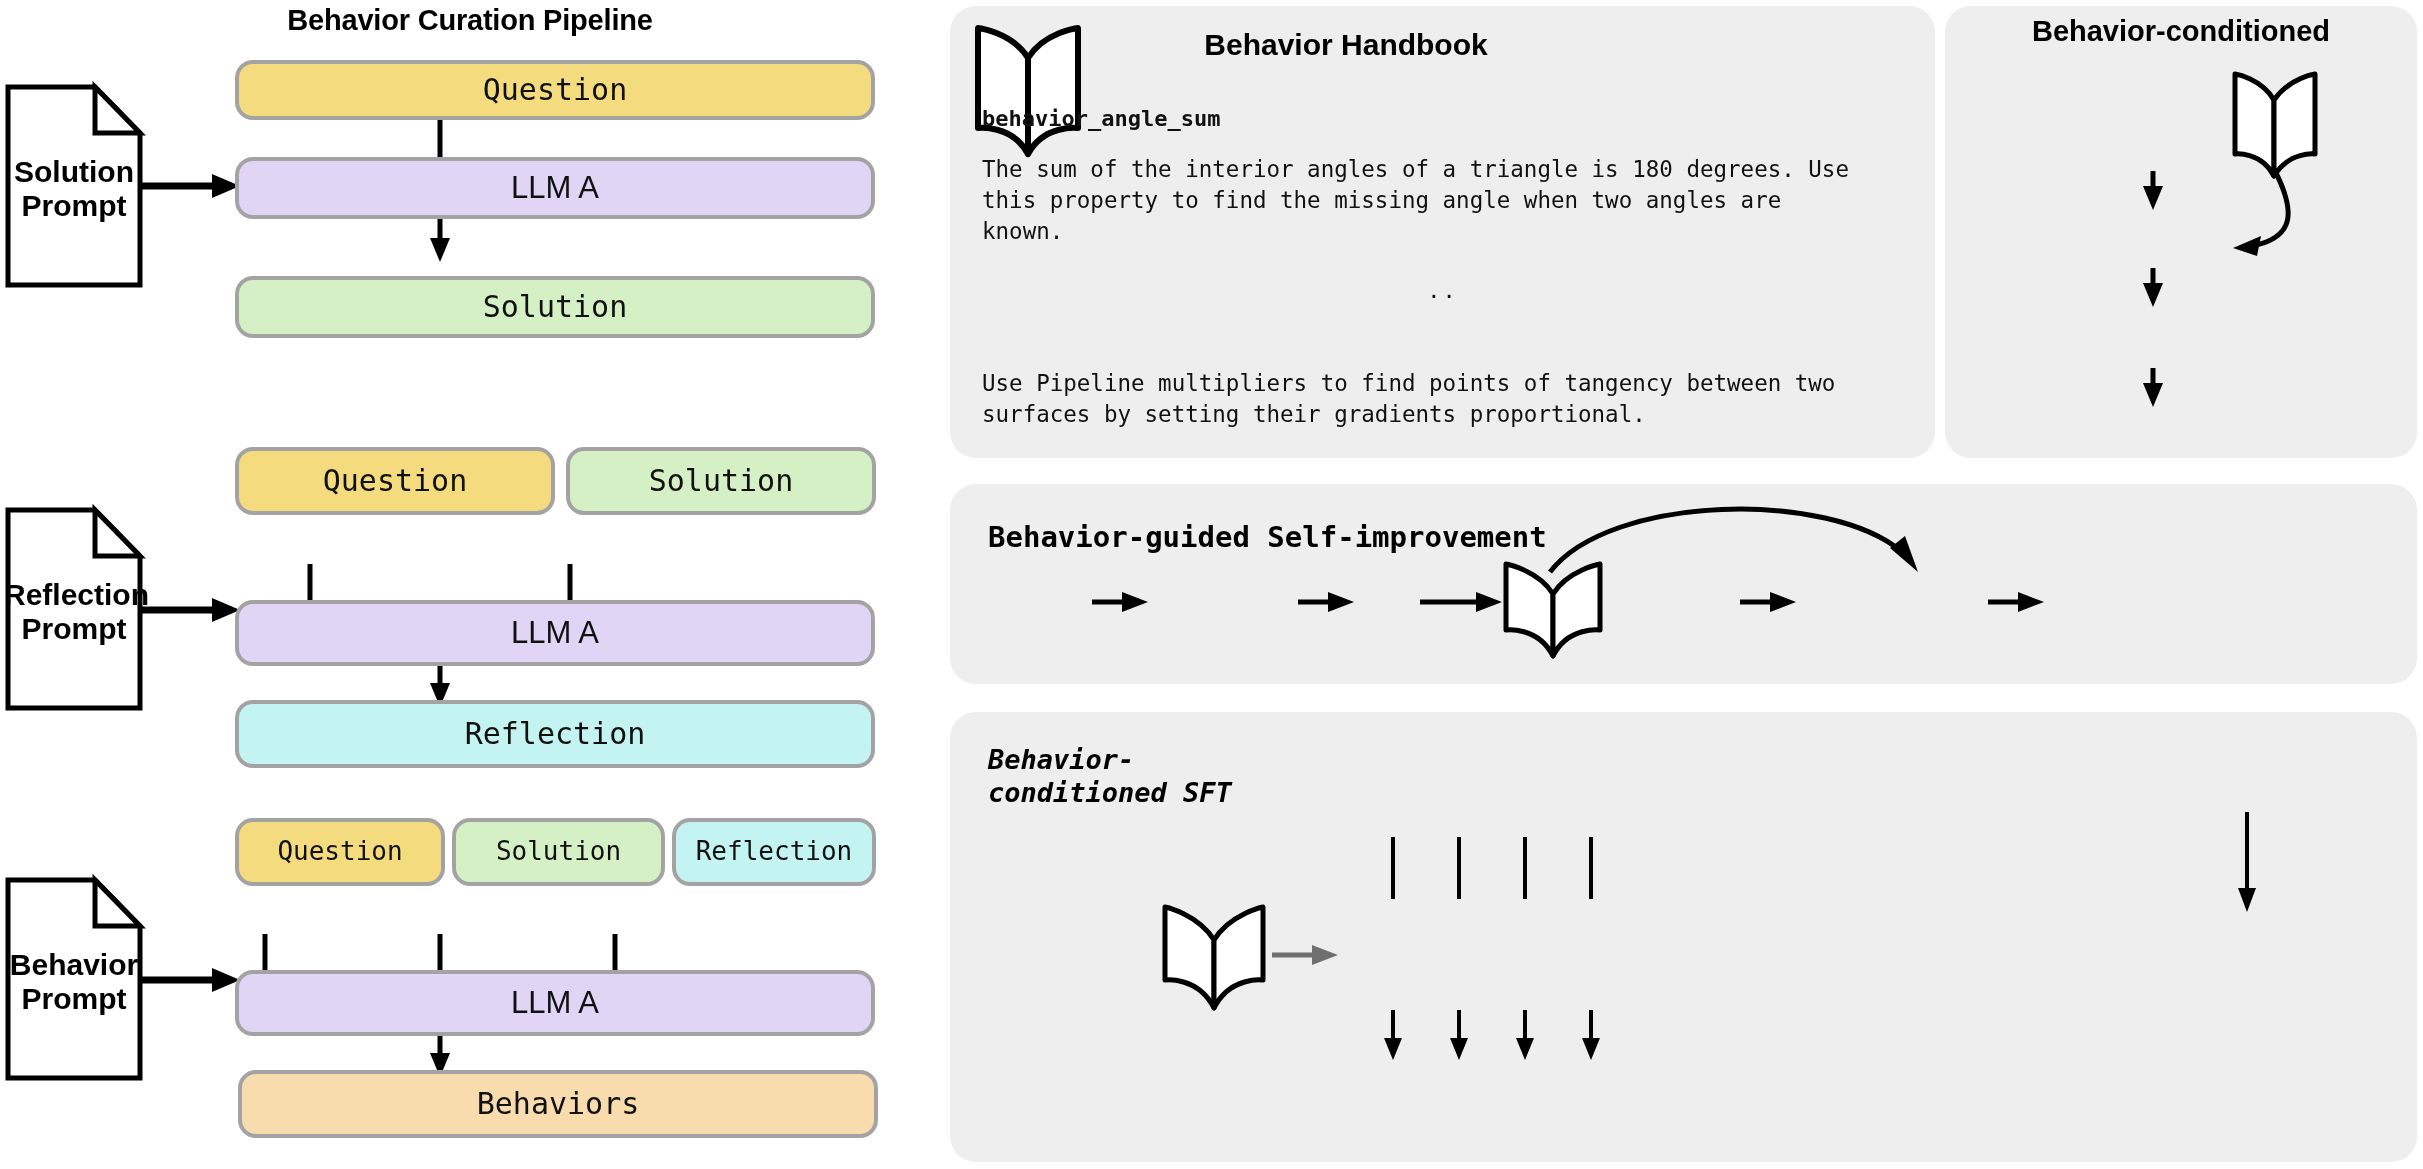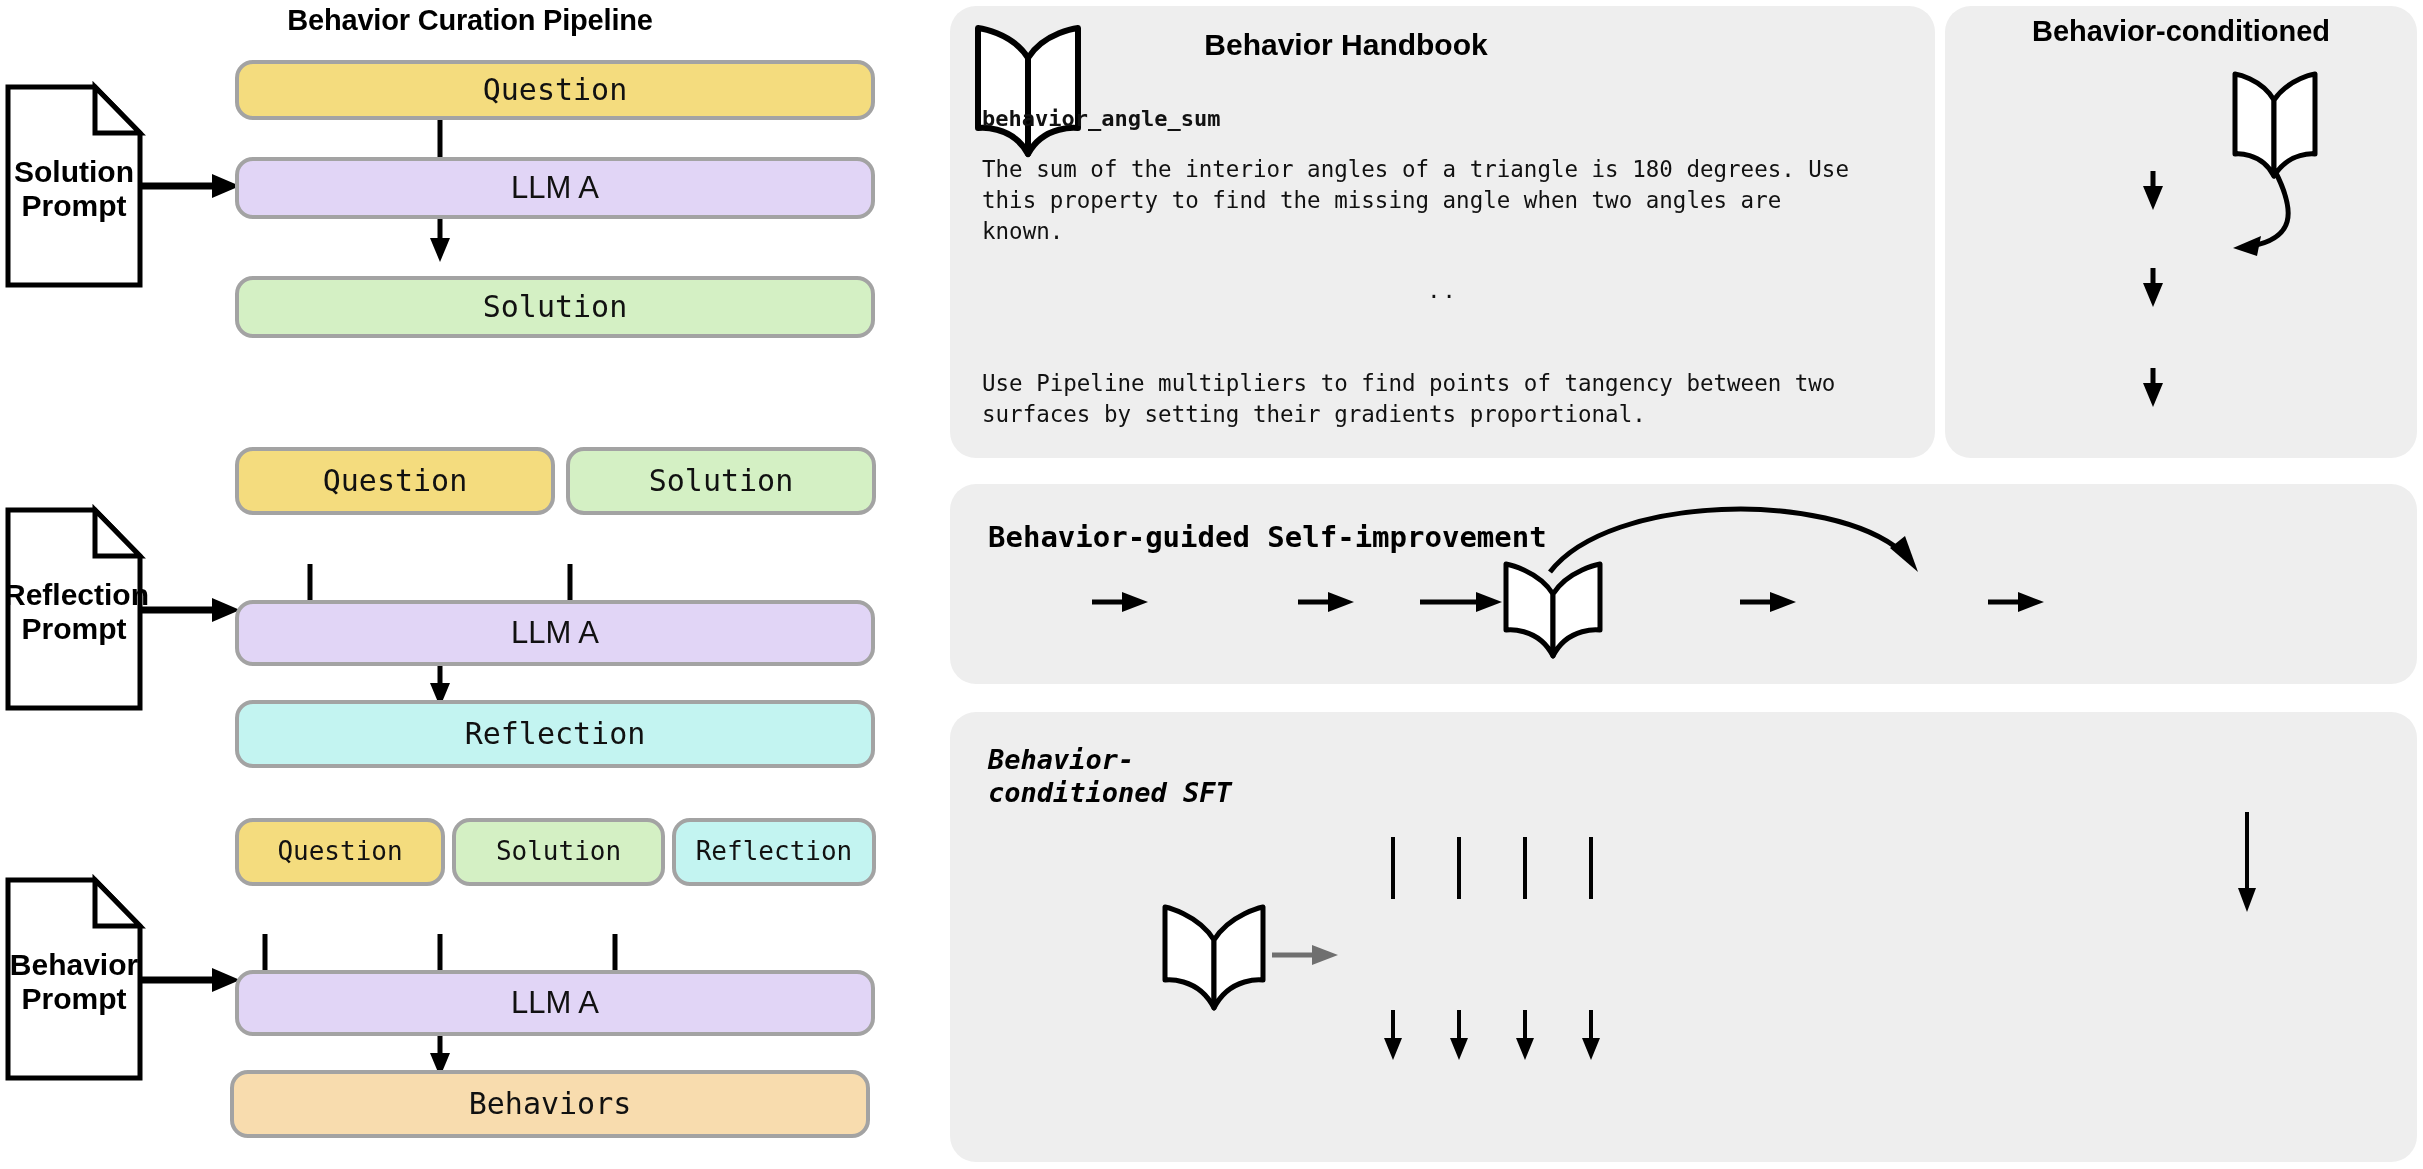--- a/index.html
+++ b/index.html
@@ -163,21 +163,21 @@
   </div>
   <div class="nbox" style="left:452px; top:818px; width:213px; height:68px; background:#D4F0C4; font-size:26px;">
     <span>Solution</span>
   </div>
   <div class="nbox" style="left:672px; top:818px; width:204px; height:68px; background:#C3F4F1; font-size:26px;">
     <span>Reflection</span>
   </div>
   <div class="nbox" style="left:235px; top:970px; width:640px; height:66px; background:#E1D5F6; font-family:'Liberation Sans',sans-serif; font-size:31px;">
     <span>LLM A</span>
   </div>
-  <div class="nbox" style="left:230px; top:1070px; width:640px; height:68px; background:#F8DCAE; font-size:30px;">
+  <div class="nbox" style="left:238px; top:1070px; width:640px; height:68px; background:#F8DCAE; font-size:30px;">
     <span>Behaviors</span>
   </div>
 </div>
 
 <div class="panel" style="left:950px; top:6px; width:985px; height:452px;">
 
   <svg class="overlay" width="985" height="452">
     <path d="M28,22 L28,122 C28,122 62,118 78,148 L78,52 C62,26 28,22 28,22 Z" fill="#fff" stroke="#000" stroke-width="6" stroke-linejoin="round"></path>
     <path d="M128,22 L128,122 C128,122 94,118 78,148 L78,52 C94,26 128,22 128,22 Z" fill="#fff" stroke="#000" stroke-width="6" stroke-linejoin="round"></path>
   </svg>

